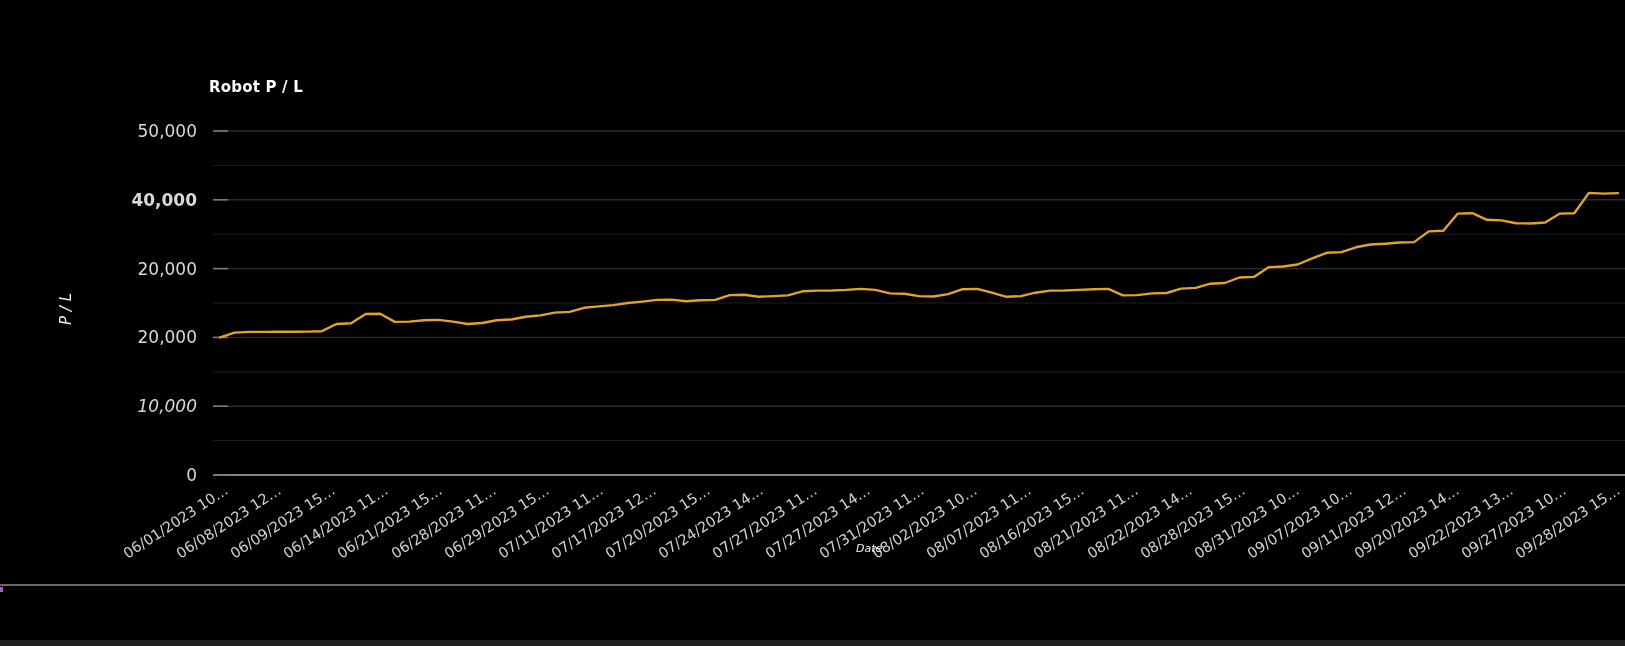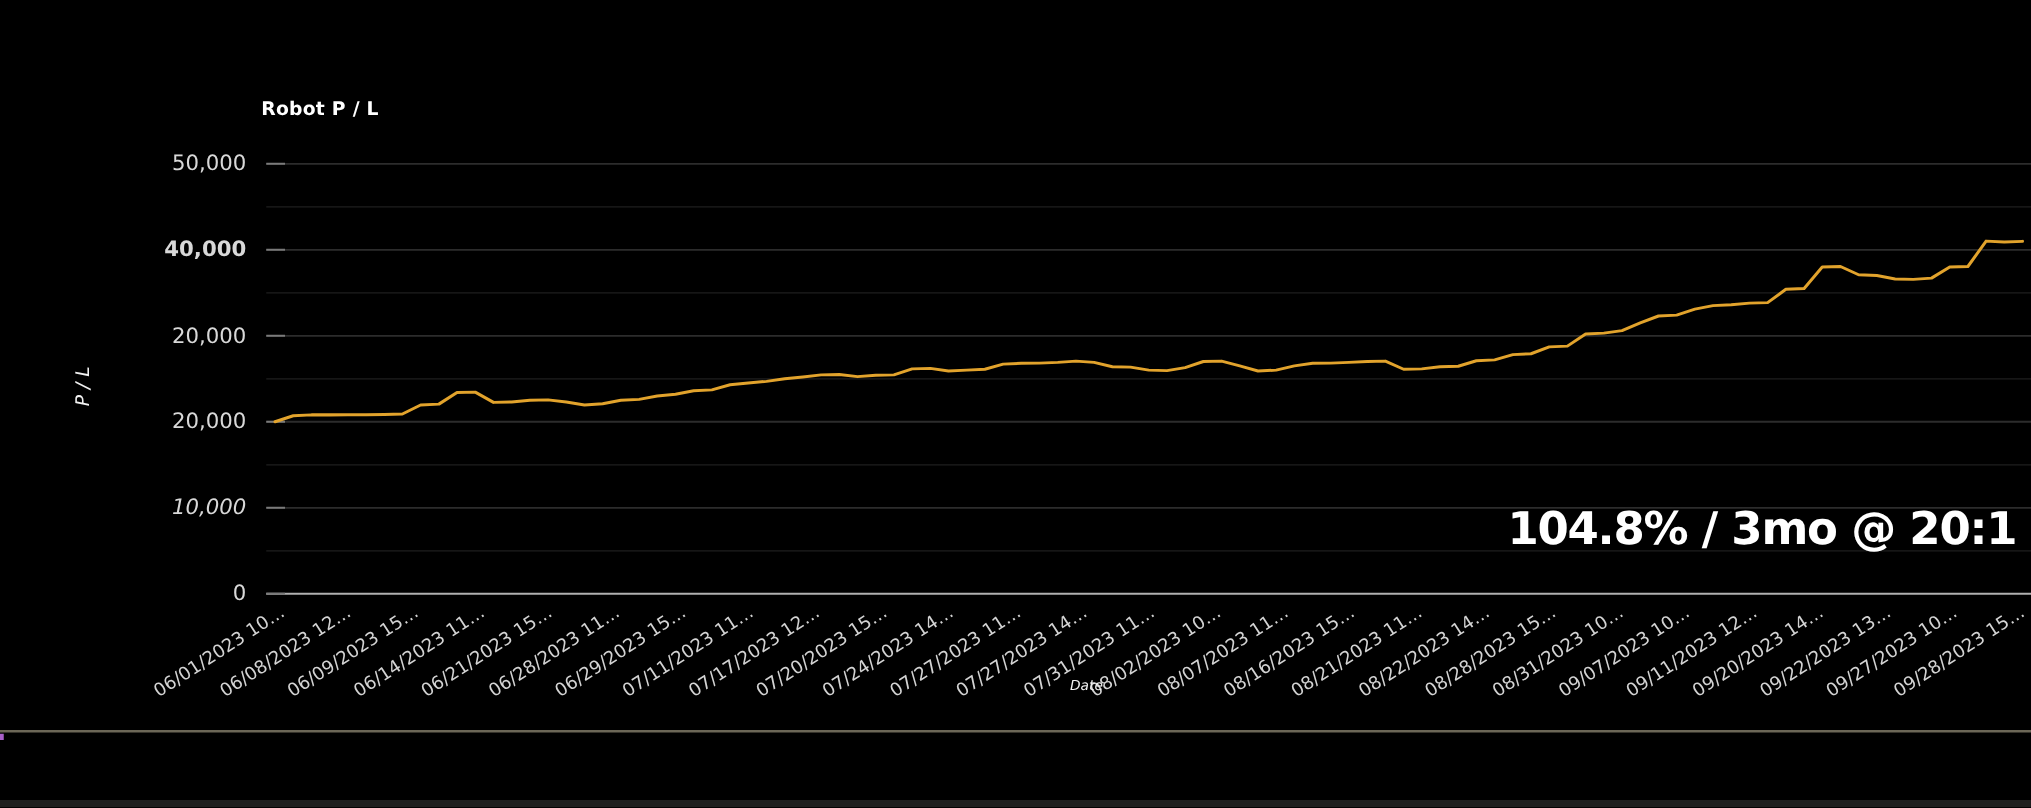--- a/index.html
+++ b/index.html
@@ -169,21 +169,20 @@
       <div class="xlabel-anchor" style="left: 1560.46px;">
         <span class="xlabel">09/27/2023 10…</span>
       </div>
       <div class="xlabel-anchor" style="left: 1614px;">
         <span class="xlabel">09/28/2023 15…</span>
       </div>
     </div>
 
   <div class="x-axis-title">Date</div>
 
-  <div class="annotation">104.8% / 3mo @ 20:1</div>
 
   <div class="divider"></div>
   <div class="purple-artifact"></div>
 
   <div class="status-bar">
     
     
 
     
     

